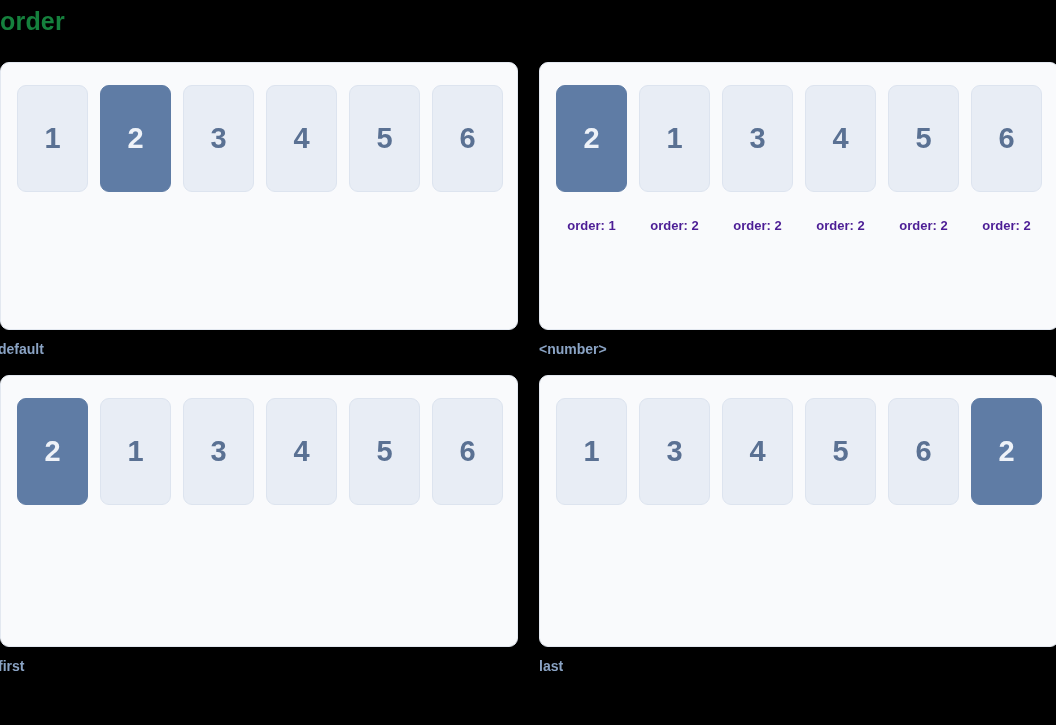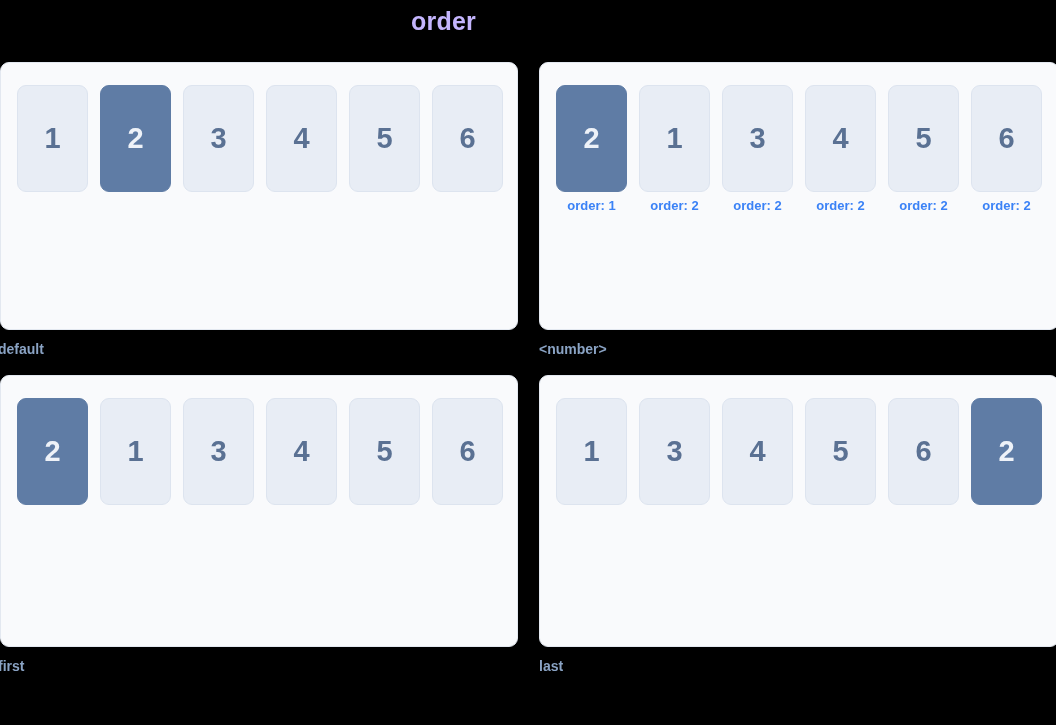--- a/index.html
+++ b/index.html
@@ -15,24 +15,23 @@
     font-family: "Liberation Sans", sans-serif;
     position: relative;
   }
 
   
   #page-title {
     position: absolute;
     top: 6px;
     left: 0;
     width: 887px;
-    text-align: center;
     font-size: 25px;
     font-weight: bold;
-    color: #c4b5fd;
+    color: #15803d;
     letter-spacing: 0.2px;
     line-height: 30px;
   }
 
   
   #demo-grid {
     position: absolute;
     top: 62px;
     left: 0;
     width: 1056px;
@@ -85,24 +84,24 @@
     color: #5a7193;
   }
 
   .item.highlight {
     background: #5f7ca5;
     border-color: #5f7ca5;
     color: #eef2f8;
   }
 
   .order-label {
-    margin-top: 6px;
+    margin-top: 26px;
     font-size: 13px;
     font-weight: bold;
-    color: #3b82f6;
+    color: #4c1d95;
     white-space: nowrap;
   }
 
   .caption {
     margin-top: 11px;
     margin-left: -2px;
     font-size: 14px;
     font-weight: bold;
     color: #8aa3c4;
     white-space: nowrap;

